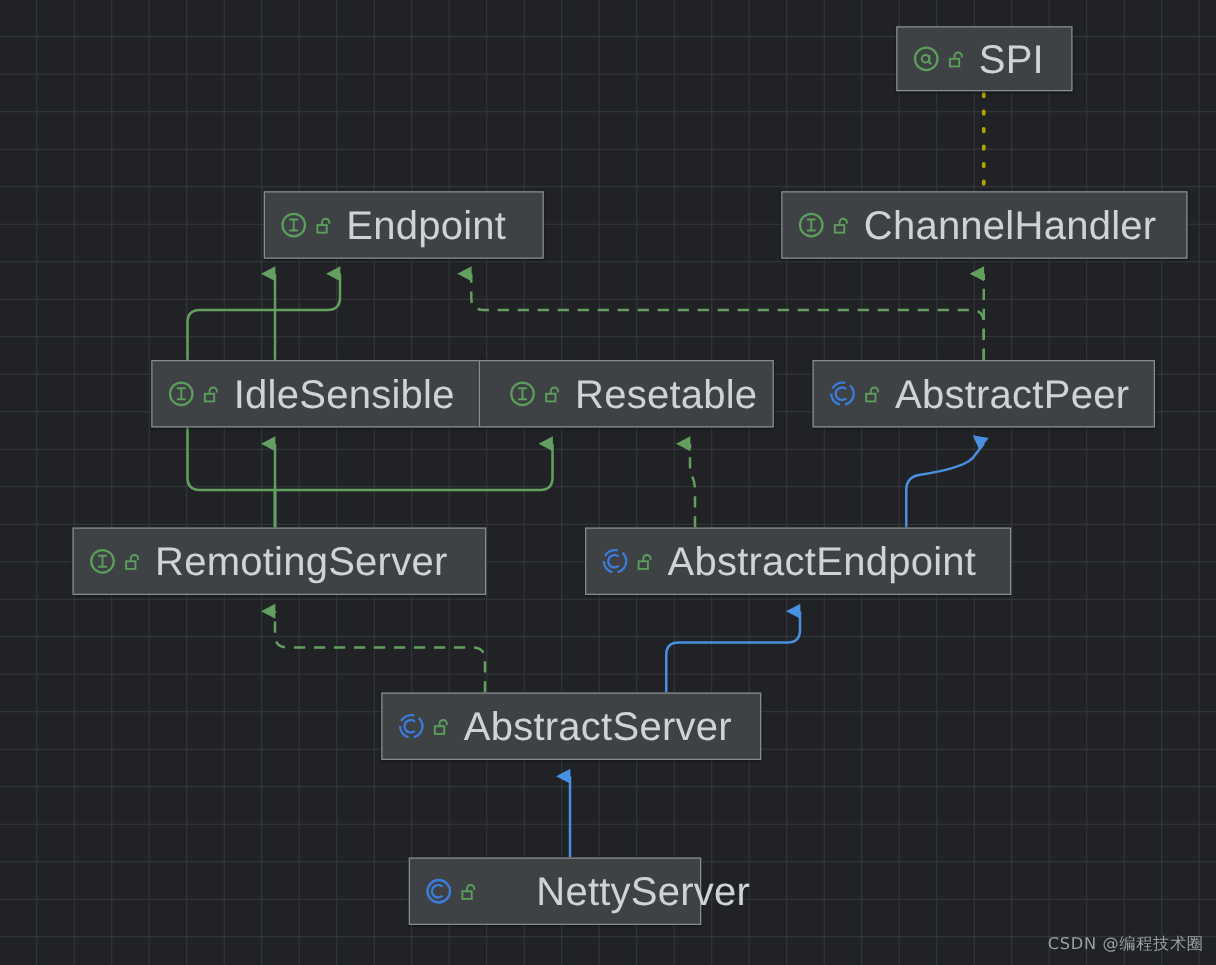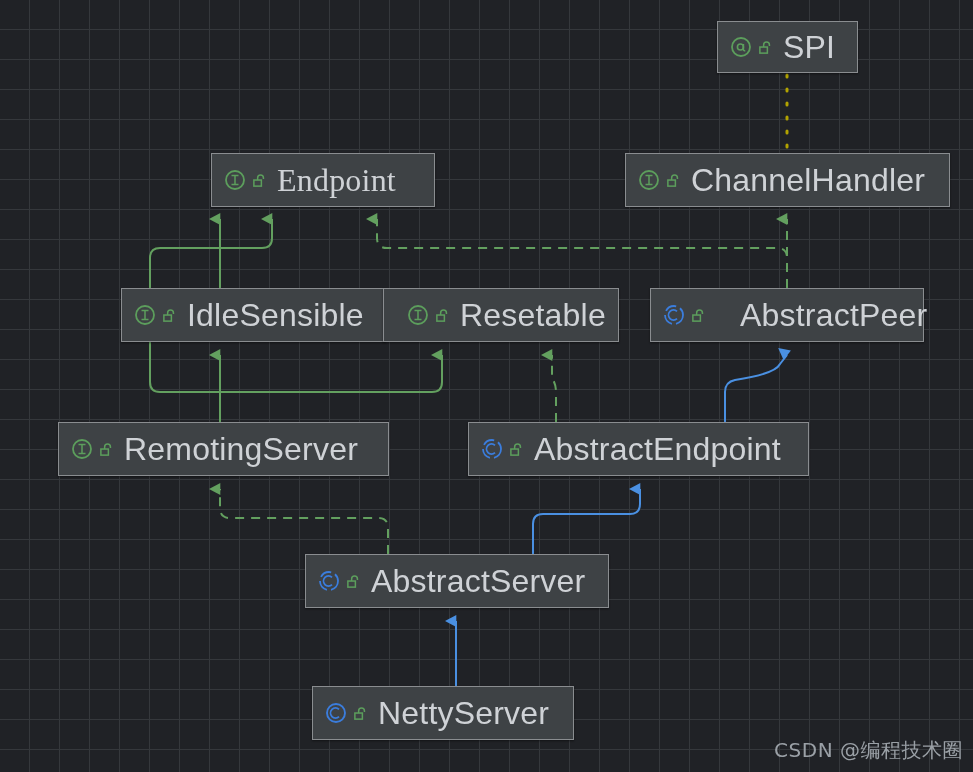--- a/index.html
+++ b/index.html
@@ -61,21 +61,21 @@
     font-size: 32px;
     line-height: 1;
     letter-spacing: 0.2px;
     font-weight: 400;
   }
   .watermark {
     position: absolute;
     right: 10px;
     bottom: 8px;
     color: #9aa0a6;
-    font-size: 20px;
+    font-size: 13px;
     font-family: "DejaVu Sans", sans-serif;
     letter-spacing: 0.5px;
   }
 </style>
 </head>
 <body>
 
 <div id="canvas">
 
   <svg id="edges" viewBox="0 0 973 772" xmlns="http://www.w3.org/2000/svg">
@@ -124,21 +124,21 @@
               <circle cx="10.4" cy="11" r="3" fill="none" stroke="#5c9e5c" stroke-width="1.6"></circle>
               <path d="M13.4 8 v5.2 q0 1.8 1.9 1.6" fill="none" stroke="#5c9e5c" stroke-width="1.6"></path>
             </svg></span>
           <span class="lock-icon"><svg viewBox="0 0 16 16" xmlns="http://www.w3.org/2000/svg">
               <rect x="2" y="7.5" width="8" height="6.5" fill="none" stroke="#5c9e5c" stroke-width="1.6"></rect>
               <path d="M6 7.5 V5.2 a3.1 3.1 0 0 1 6.2 0 V6.3" fill="none" stroke="#5c9e5c" stroke-width="1.6"></path>
             </svg></span>
         </span>
         <span class="label">SPI</span>
       </div>
-      <div class="node" style="left: 211px; top: 153px; width: 224px; height: 54px; font-family: Liberation Serif, serif;">
+      <div class="node" style="left: 211px; top: 153px; width: 224px; height: 54px;">
         <span class="icons">
           <span class="type-icon"><svg viewBox="0 0 22 22" xmlns="http://www.w3.org/2000/svg">
               <circle cx="11" cy="11" r="9" fill="none" stroke="#5c9e5c" stroke-width="1.8"></circle>
               <path d="M7.5 6.6 h7 M7.5 15.4 h7 M11 6.6 v8.8" stroke="#5c9e5c" stroke-width="1.5" fill="none"></path>
             </svg></span>
           <span class="lock-icon"><svg viewBox="0 0 16 16" xmlns="http://www.w3.org/2000/svg">
               <rect x="2" y="7.5" width="8" height="6.5" fill="none" stroke="#5c9e5c" stroke-width="1.6"></rect>
               <path d="M6 7.5 V5.2 a3.1 3.1 0 0 1 6.2 0 V6.3" fill="none" stroke="#5c9e5c" stroke-width="1.6"></path>
             </svg></span>
         </span>
@@ -176,21 +176,21 @@
               <circle cx="11" cy="11" r="9" fill="none" stroke="#5c9e5c" stroke-width="1.8"></circle>
               <path d="M7.5 6.6 h7 M7.5 15.4 h7 M11 6.6 v8.8" stroke="#5c9e5c" stroke-width="1.5" fill="none"></path>
             </svg></span>
           <span class="lock-icon"><svg viewBox="0 0 16 16" xmlns="http://www.w3.org/2000/svg">
               <rect x="2" y="7.5" width="8" height="6.5" fill="none" stroke="#5c9e5c" stroke-width="1.6"></rect>
               <path d="M6 7.5 V5.2 a3.1 3.1 0 0 1 6.2 0 V6.3" fill="none" stroke="#5c9e5c" stroke-width="1.6"></path>
             </svg></span>
         </span>
         <span class="label">Resetable</span>
       </div>
-      <div class="node" style="left: 650px; top: 288px; width: 274px; height: 54px; gap: 24px;">
+      <div class="node" style="left: 650px; top: 288px; width: 274px; height: 54px;">
         <span class="icons">
           <span class="type-icon"><svg viewBox="0 0 22 22" xmlns="http://www.w3.org/2000/svg">
               <circle cx="11" cy="11" r="9" fill="none" stroke="#3b7ddd" stroke-width="1.8" stroke-dasharray="12 4.2"></circle>
               <path d="M14 7.4 A5 5 0 1 0 14 14.6" fill="none" stroke="#3b7ddd" stroke-width="1.8"></path>
             </svg></span>
           <span class="lock-icon"><svg viewBox="0 0 16 16" xmlns="http://www.w3.org/2000/svg">
               <rect x="2" y="7.5" width="8" height="6.5" fill="none" stroke="#5c9e5c" stroke-width="1.6"></rect>
               <path d="M6 7.5 V5.2 a3.1 3.1 0 0 1 6.2 0 V6.3" fill="none" stroke="#5c9e5c" stroke-width="1.6"></path>
             </svg></span>
         </span>
@@ -228,21 +228,21 @@
               <circle cx="11" cy="11" r="9" fill="none" stroke="#3b7ddd" stroke-width="1.8" stroke-dasharray="12 4.2"></circle>
               <path d="M14 7.4 A5 5 0 1 0 14 14.6" fill="none" stroke="#3b7ddd" stroke-width="1.8"></path>
             </svg></span>
           <span class="lock-icon"><svg viewBox="0 0 16 16" xmlns="http://www.w3.org/2000/svg">
               <rect x="2" y="7.5" width="8" height="6.5" fill="none" stroke="#5c9e5c" stroke-width="1.6"></rect>
               <path d="M6 7.5 V5.2 a3.1 3.1 0 0 1 6.2 0 V6.3" fill="none" stroke="#5c9e5c" stroke-width="1.6"></path>
             </svg></span>
         </span>
         <span class="label">AbstractServer</span>
       </div>
-      <div class="node" style="left: 312px; top: 686px; width: 262px; height: 54px;">
+      <div class="node" style="left: 327px; top: 686px; width: 234px; height: 54px; gap: 36px;">
         <span class="icons">
           <span class="type-icon"><svg viewBox="0 0 22 22" xmlns="http://www.w3.org/2000/svg">
               <circle cx="11" cy="11" r="9" fill="none" stroke="#3b7ddd" stroke-width="1.9"></circle>
               <path d="M14 7.4 A5 5 0 1 0 14 14.6" fill="none" stroke="#3b7ddd" stroke-width="1.8"></path>
             </svg></span>
           <span class="lock-icon"><svg viewBox="0 0 16 16" xmlns="http://www.w3.org/2000/svg">
               <rect x="2" y="7.5" width="8" height="6.5" fill="none" stroke="#5c9e5c" stroke-width="1.6"></rect>
               <path d="M6 7.5 V5.2 a3.1 3.1 0 0 1 6.2 0 V6.3" fill="none" stroke="#5c9e5c" stroke-width="1.6"></path>
             </svg></span>
         </span>

